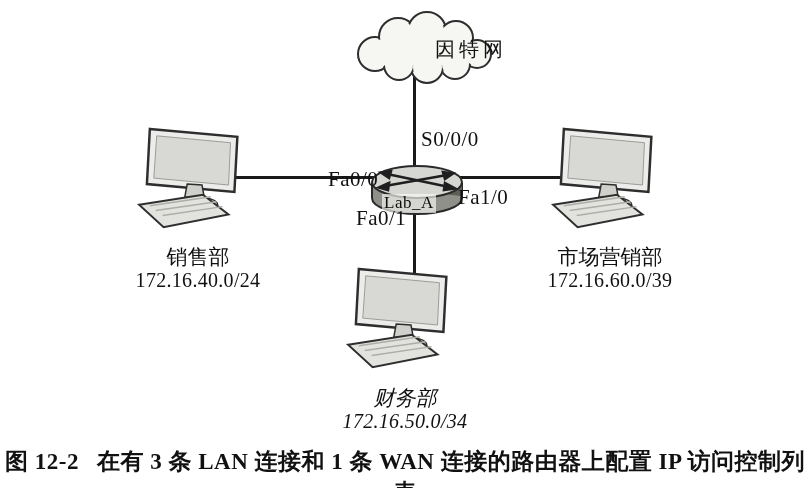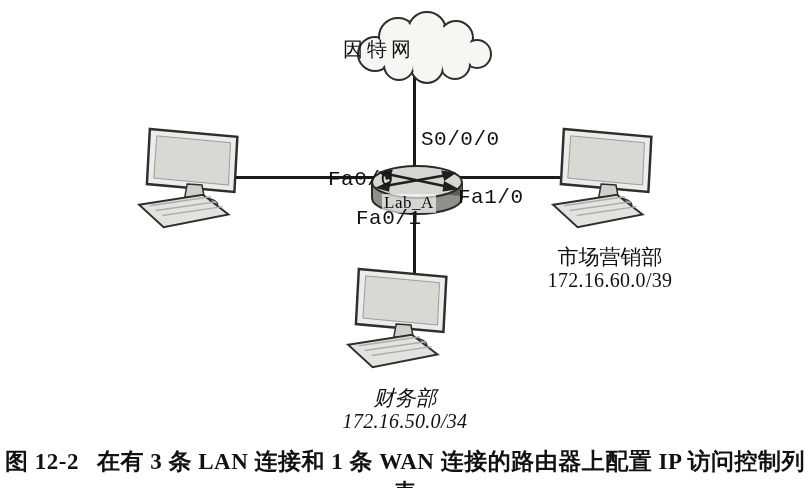--- a/index.html
+++ b/index.html
@@ -6,26 +6,26 @@
   .stage{
     position:relative;width:810px;height:488px;background:#ffffff;overflow:hidden;
     font-family:"Liberation Serif", serif;color:#111;
   }
   .link{position:absolute;background:#1a1a1a;z-index:1;}
   .link.h{height:3px;}
   .link.v{width:3px;}
   .node{position:absolute;z-index:2;}
   .iface{
     position:absolute;z-index:3;font-size:21px;line-height:1;color:#111;
-    font-family:Liberation Mono, monospace;letter-spacing:0.5px;
+    font-family:Liberation Serif, serif;letter-spacing:0.5px;
   }
   .cloud{position:absolute;left:343px;top:10px;width:164px;height:76px;z-index:2;}
   .cloud svg{position:absolute;left:0;top:0;}
   .cloud-label{
-    position:absolute;left:0;top:26px;width:100%;text-align:left;
+    position:absolute;left:0;top:26px;width:100%;text-align:right;
     font-size:20px;letter-spacing:4px;z-index:4;
   }
   .router{position:absolute;left:369px;top:163px;width:96px;height:60px;z-index:2;}
   .router-label{
     position:absolute;left:13px;top:31px;font-size:17px;color:#0d0d0d;z-index:4;
     background:rgba(250,250,248,0.65);padding:0 2px;line-height:1.1;letter-spacing:0.5px;text-align:right;
   }
   .pc{position:absolute;z-index:2;}
   .pc svg{display:block;}
   .pc-caption{position:absolute;text-align:center;font-size:21px;line-height:1.15;z-index:3;}
@@ -103,20 +103,24 @@
       <polygon points="52,59 67,60 70,76 49,75" fill="#cfcfcb" stroke="#2e2e2e" stroke-width="1.5"></polygon>
       <ellipse cx="60" cy="80" rx="23" ry="8" fill="#dadad7" stroke="#2e2e2e" stroke-width="1.5"></ellipse>
       <polygon points="3,80 68,70 94,90 28,103" fill="#e2e2df" stroke="#2e2e2e" stroke-width="2"></polygon>
       <g stroke="#adada8" stroke-width="1.5">
         <line x1="14" y1="81" x2="76" y2="72"></line>
         <line x1="20" y1="86" x2="82" y2="77"></line>
         <line x1="27" y1="91" x2="88" y2="82"></line>
       </g>
     </svg>
   </div>
+  <div class="pc-caption" style="left:108px;top:245px;width:180px;">
+    <div>销售部</div>
+    <div class="subnet">172.16.40.0/24</div>
+  </div>
 
   <div class="pc node" style="left:550px;top:126px;">
     <svg width="128" height="118" viewBox="0 0 130 120">
       <polygon points="14,3 103,11 100,67 11,59" fill="#ececea" stroke="#2e2e2e" stroke-width="2.5"></polygon>
       <polygon points="21,10 96,17 94,60 18,53" fill="#d8d8d4" stroke="#9a9a96" stroke-width="1"></polygon>
       <polygon points="52,59 67,60 70,76 49,75" fill="#cfcfcb" stroke="#2e2e2e" stroke-width="1.5"></polygon>
       <ellipse cx="60" cy="80" rx="23" ry="8" fill="#dadad7" stroke="#2e2e2e" stroke-width="1.5"></ellipse>
       <polygon points="3,80 68,70 94,90 28,103" fill="#e2e2df" stroke="#2e2e2e" stroke-width="2"></polygon>
       <g stroke="#adada8" stroke-width="1.5">
         <line x1="14" y1="81" x2="76" y2="72"></line>

